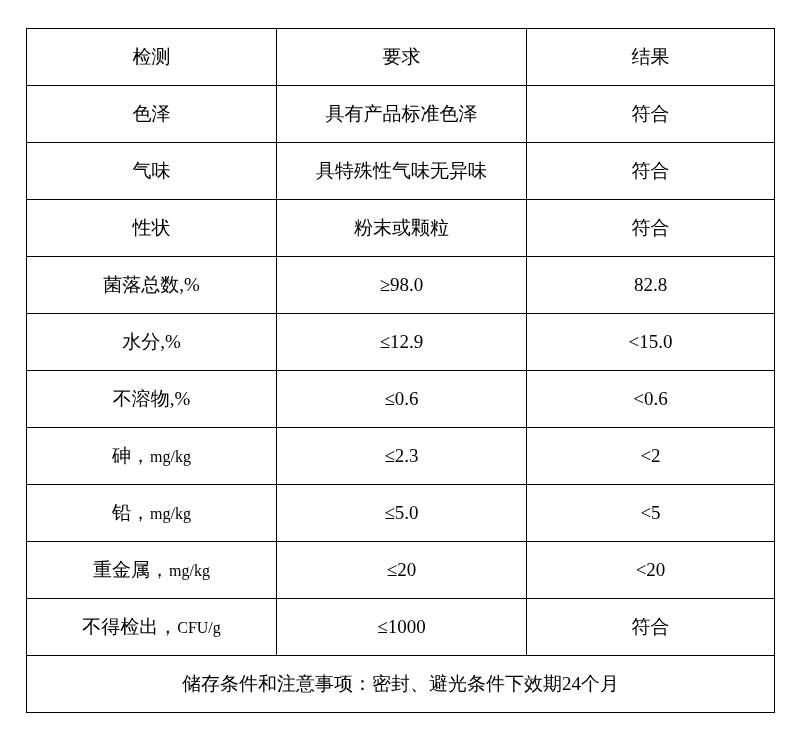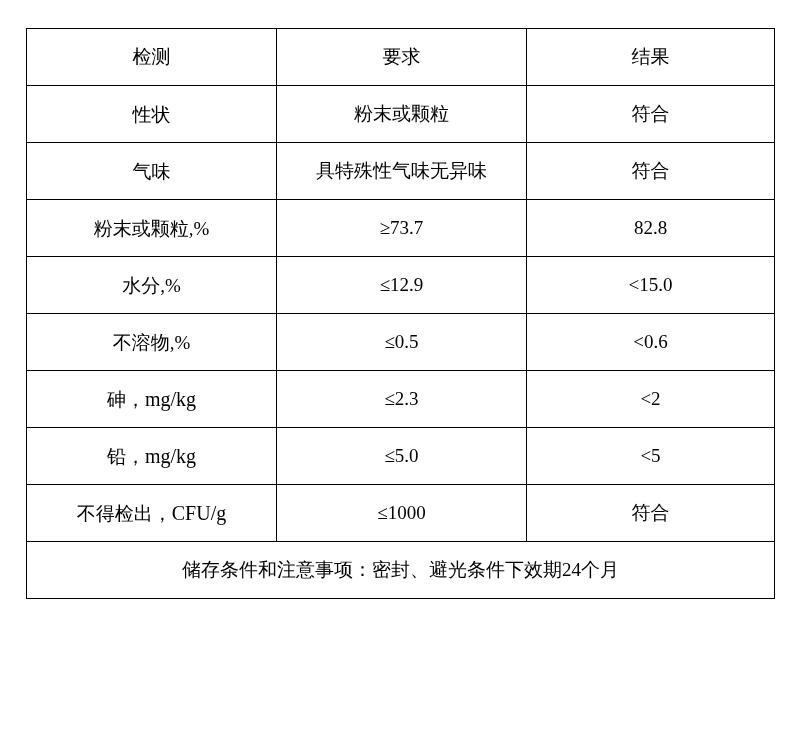--- a/index.html
+++ b/index.html
@@ -37,21 +37,21 @@
     height: 56px;
     font-family: "Liberation Serif", "DejaVu Serif", serif;
   }
   col.c1 { width: 250px; }
   col.c2 { width: 250px; }
   col.c3 { width: 248px; }
 
   td.item, td.req, td.res { white-space: nowrap; }
 
   .unit {
-    font-size: 20px;
+    font-size: 16px;
     letter-spacing: 0;
   }
   .note-row td {
     height: 42px;
     text-align: left;
     font-size: 17px;
     padding-left: 8px;
     white-space: nowrap;
   }
   .cjk {
@@ -68,63 +68,73 @@
         <col class="c2">
         <col class="c3">
     </colgroup>
     <tbody>
       <tr>
         <td class="item cjk">检测</td>
         <td class="req cjk">要求</td>
         <td class="res cjk">结果</td>
       </tr>
 
-
       <tr>
-        <td class="item cjk"><span>性状</span><span class="unit"></span></td>
-        <td class="req cjk">粉末或颗粒</td>
+        <td class="item cjk"><span>色泽</span><span class="unit"></span></td>
+        <td class="req cjk">具有产品标准色泽</td>
         <td class="res cjk">符合</td>
       </tr>
 
       <tr>
         <td class="item cjk"><span>气味</span><span class="unit"></span></td>
         <td class="req cjk">具特殊性气味无异味</td>
         <td class="res cjk">符合</td>
       </tr>
 
       <tr>
-        <td class="item cjk"><span>粉末或颗粒,%</span><span class="unit"></span></td>
-        <td class="req">≥73.7</td>
+        <td class="item cjk"><span>性状</span><span class="unit"></span></td>
+        <td class="req cjk">粉末或颗粒</td>
+        <td class="res cjk">符合</td>
+      </tr>
+
+      <tr>
+        <td class="item cjk"><span>菌落总数,%</span><span class="unit"></span></td>
+        <td class="req">≥98.0</td>
         <td class="res">82.8</td>
       </tr>
 
       <tr>
         <td class="item cjk"><span>水分,%</span><span class="unit"></span></td>
         <td class="req">≤12.9</td>
         <td class="res">&lt;15.0</td>
       </tr>
 
       <tr>
         <td class="item cjk"><span>不溶物,%</span><span class="unit"></span></td>
-        <td class="req">≤0.5</td>
+        <td class="req">≤0.6</td>
         <td class="res">&lt;0.6</td>
       </tr>
 
       <tr>
         <td class="item cjk"><span>砷，</span><span class="unit">mg/kg</span></td>
         <td class="req">≤2.3</td>
         <td class="res">&lt;2</td>
       </tr>
 
       <tr>
         <td class="item cjk"><span>铅，</span><span class="unit">mg/kg</span></td>
         <td class="req">≤5.0</td>
         <td class="res">&lt;5</td>
       </tr>
 
+      <tr>
+        <td class="item cjk"><span>重金属，</span><span class="unit">mg/kg</span></td>
+        <td class="req">≤20</td>
+        <td class="res">&lt;20</td>
+      </tr>
 
       <tr>
         <td class="item cjk"><span>不得检出，</span><span class="unit">CFU/g</span></td>
         <td class="req">≤1000</td>
         <td class="res cjk">符合</td>
       </tr>
 
 
       <tr class="note-row">
         <td colspan="3" class="cjk">储存条件和注意事项：密封、避光条件下效期24个月</td>

